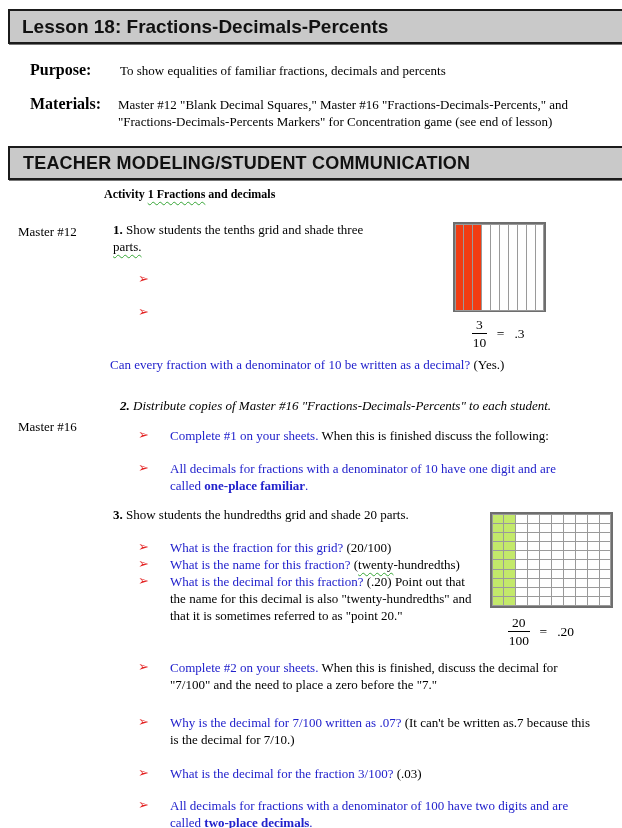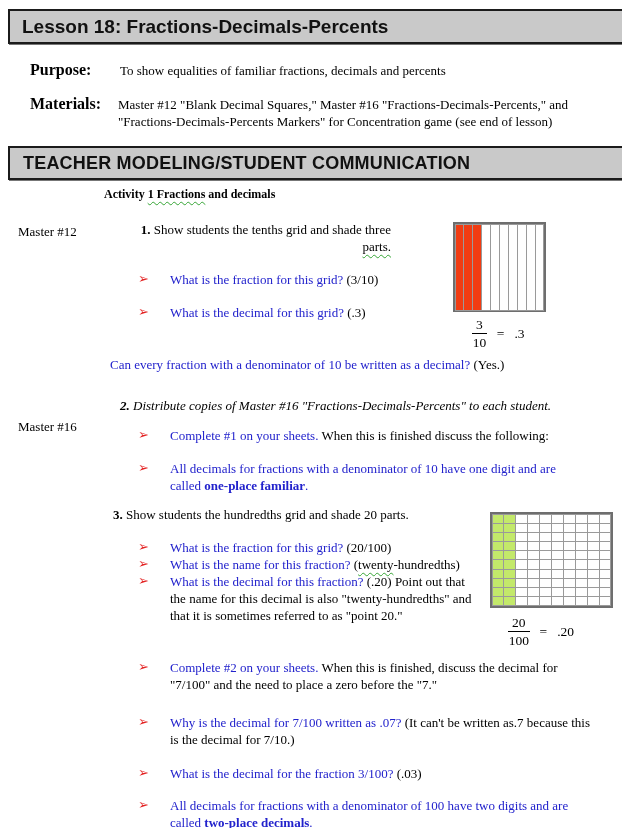--- a/index.html
+++ b/index.html
@@ -57,31 +57,29 @@
   <span>TEACHER MODELING/STUDENT COMMUNICATION</span>
 </div>
 
 <div class="abs activity-heading" style="left:104px;top:187px;">
   <span>Activity </span><span class="squiggle">1  Fractions</span><span> and decimals</span>
 </div>
 
 <div class="abs bodytext" style="left:18px;top:223px;">Master #12</div>
 <div class="abs bodytext" style="left:18px;top:418px;">Master #16</div>
 
-<div class="abs bodytext" style="left:113px;top:221px;width:278px;text-align:right;">
+<div class="abs bodytext" style="left:113px;top:221px;width:278px;">
   <span class="bold">1.</span><span> Show students the tenths grid and shade three </span><span class="squiggle">parts.</span>
 </div>
 
 <div class="bullet" style="left:138px;top:271px;width:300px;">
   <span class="arrow">➢</span>
-  <div class="btext"><span class="blue">What is the fraction for this grid?</span><span> (3/10)</span></div>
 </div>
 <div class="bullet" style="left:138px;top:304px;width:300px;">
   <span class="arrow">➢</span>
-  <div class="btext"><span class="blue">What is the decimal for this grid?</span><span> (.3)</span></div>
 </div>
 
 <div class="grid" style="left: 453px; top: 222px; width: 93px; height: 90px; grid-template-columns: repeat(10, 1fr); grid-template-rows: repeat(1, 1fr);">
     <div class="cell" style="background: rgb(241, 60, 18);"></div>
     <div class="cell" style="background: rgb(241, 60, 18);"></div>
     <div class="cell" style="background: rgb(241, 60, 18);"></div>
     <div class="cell"></div>
     <div class="cell"></div>
     <div class="cell"></div>
     <div class="cell"></div>

